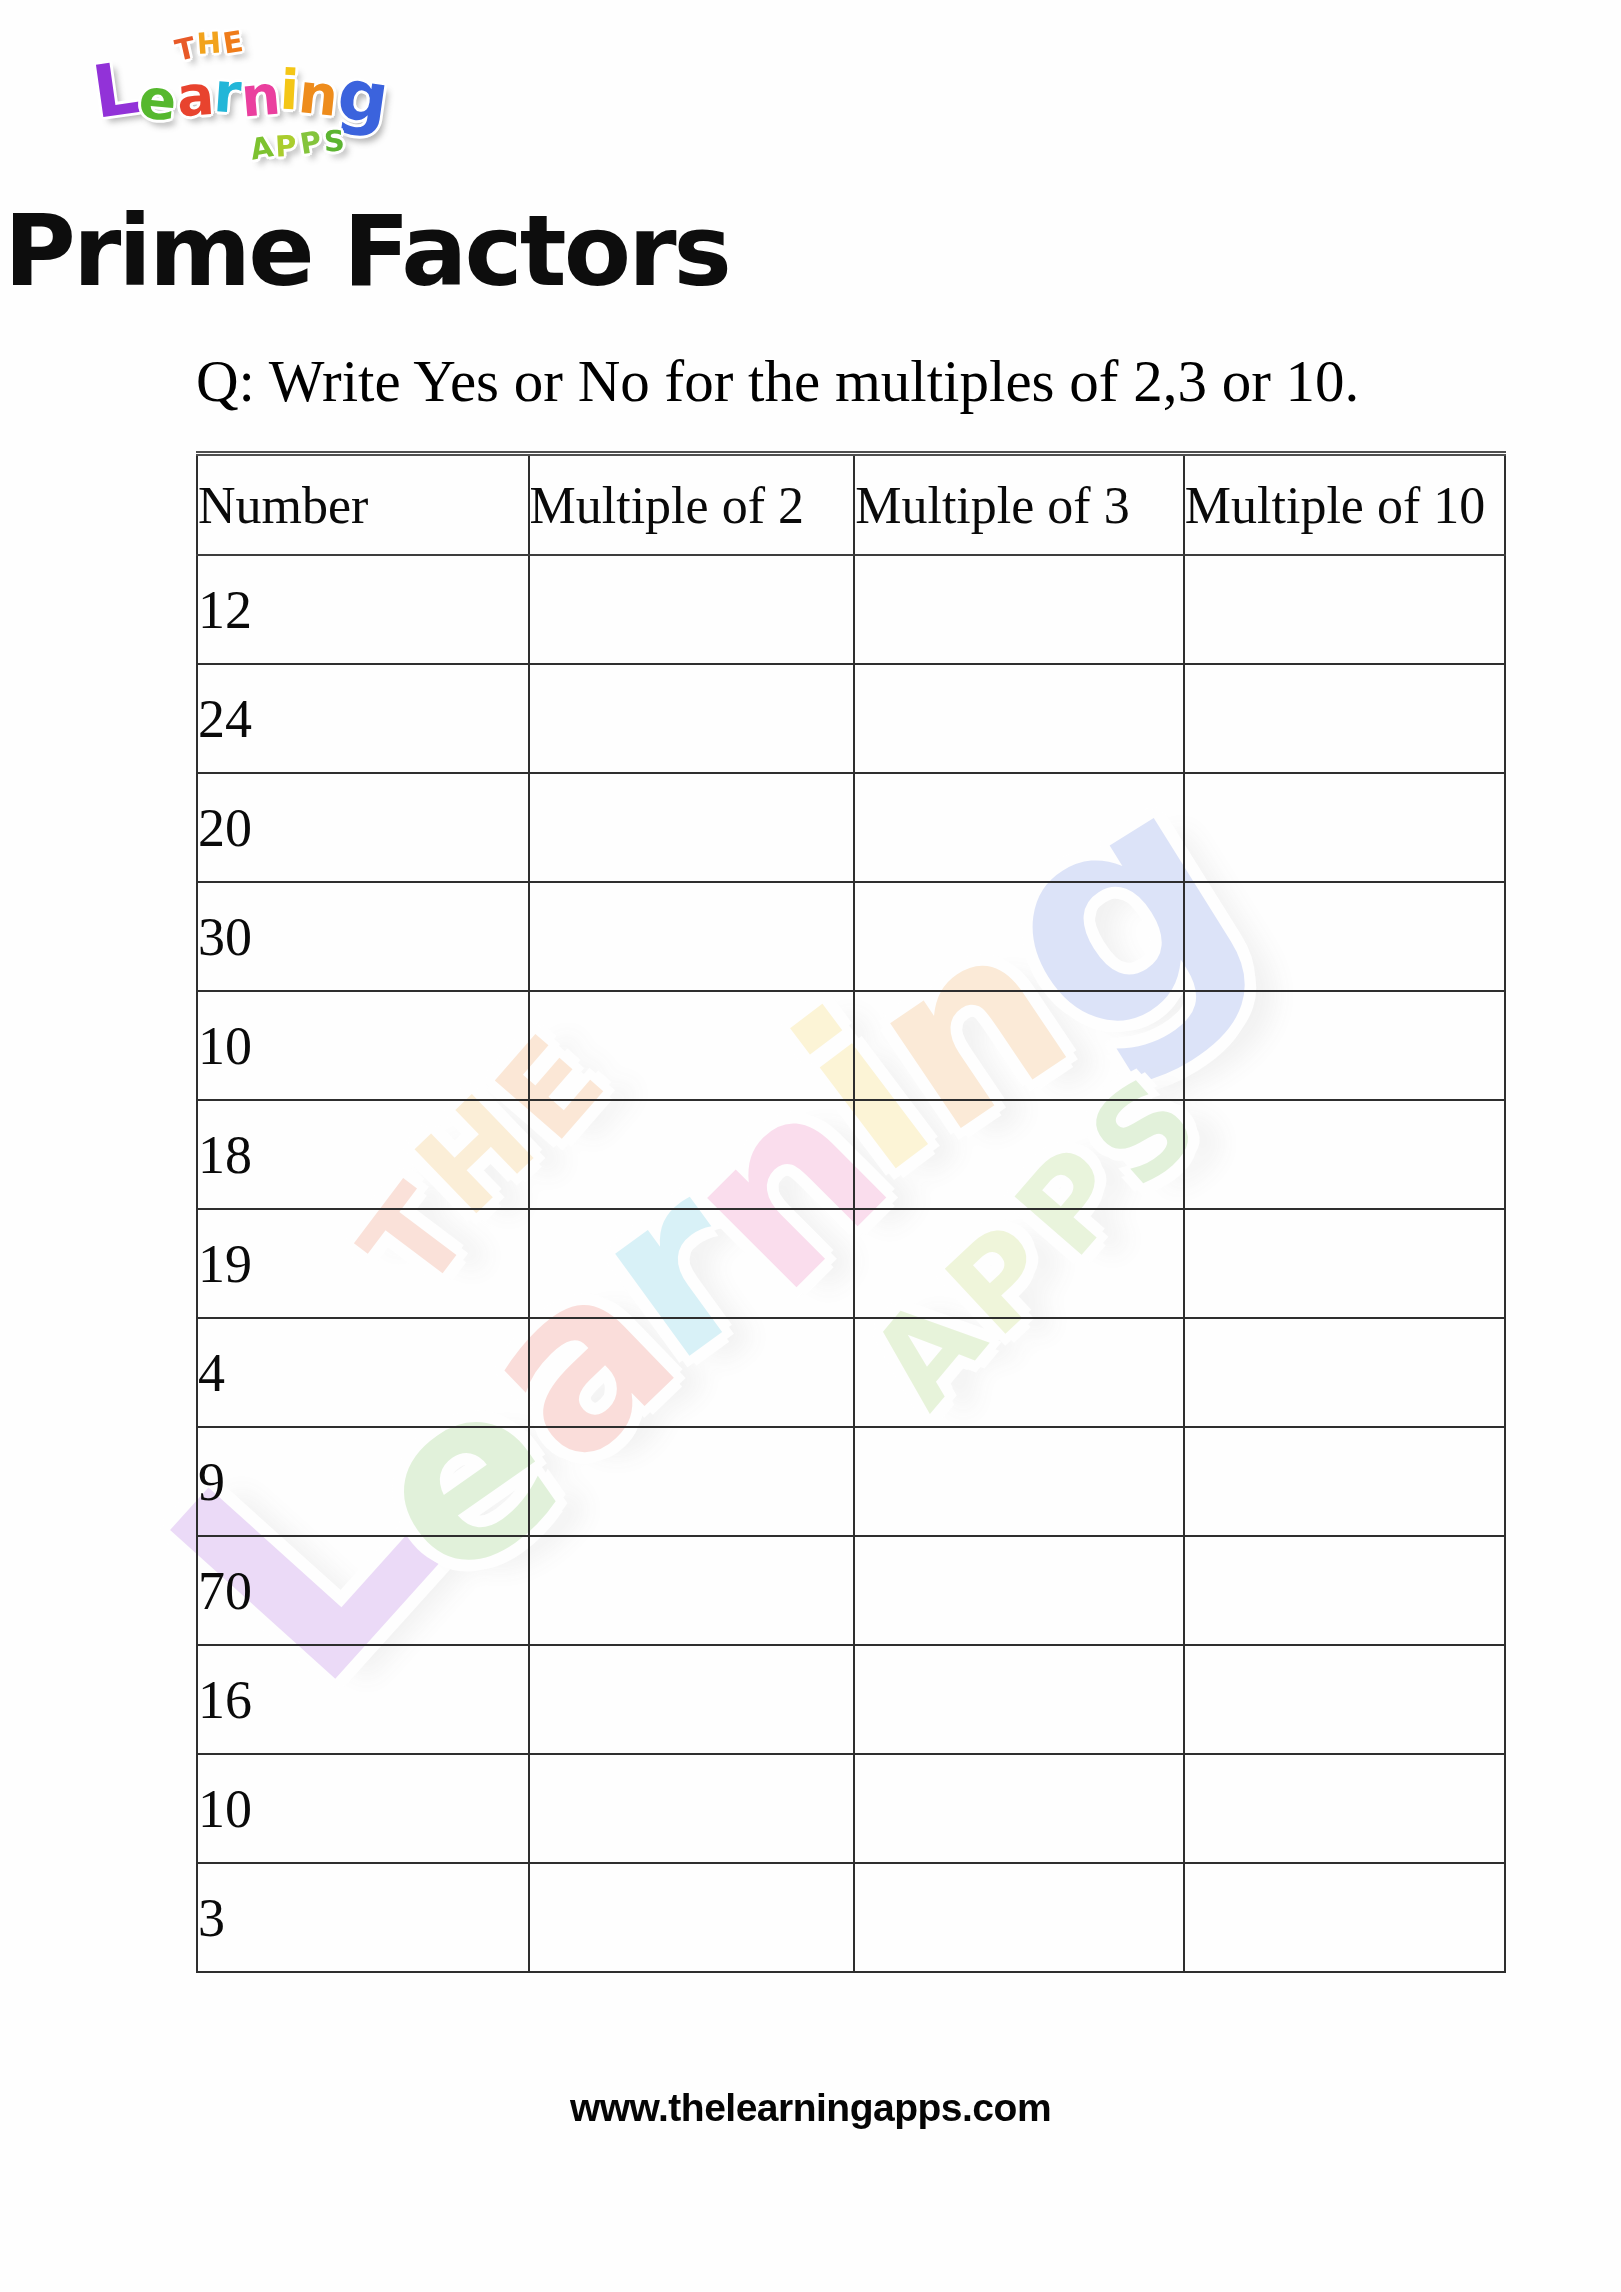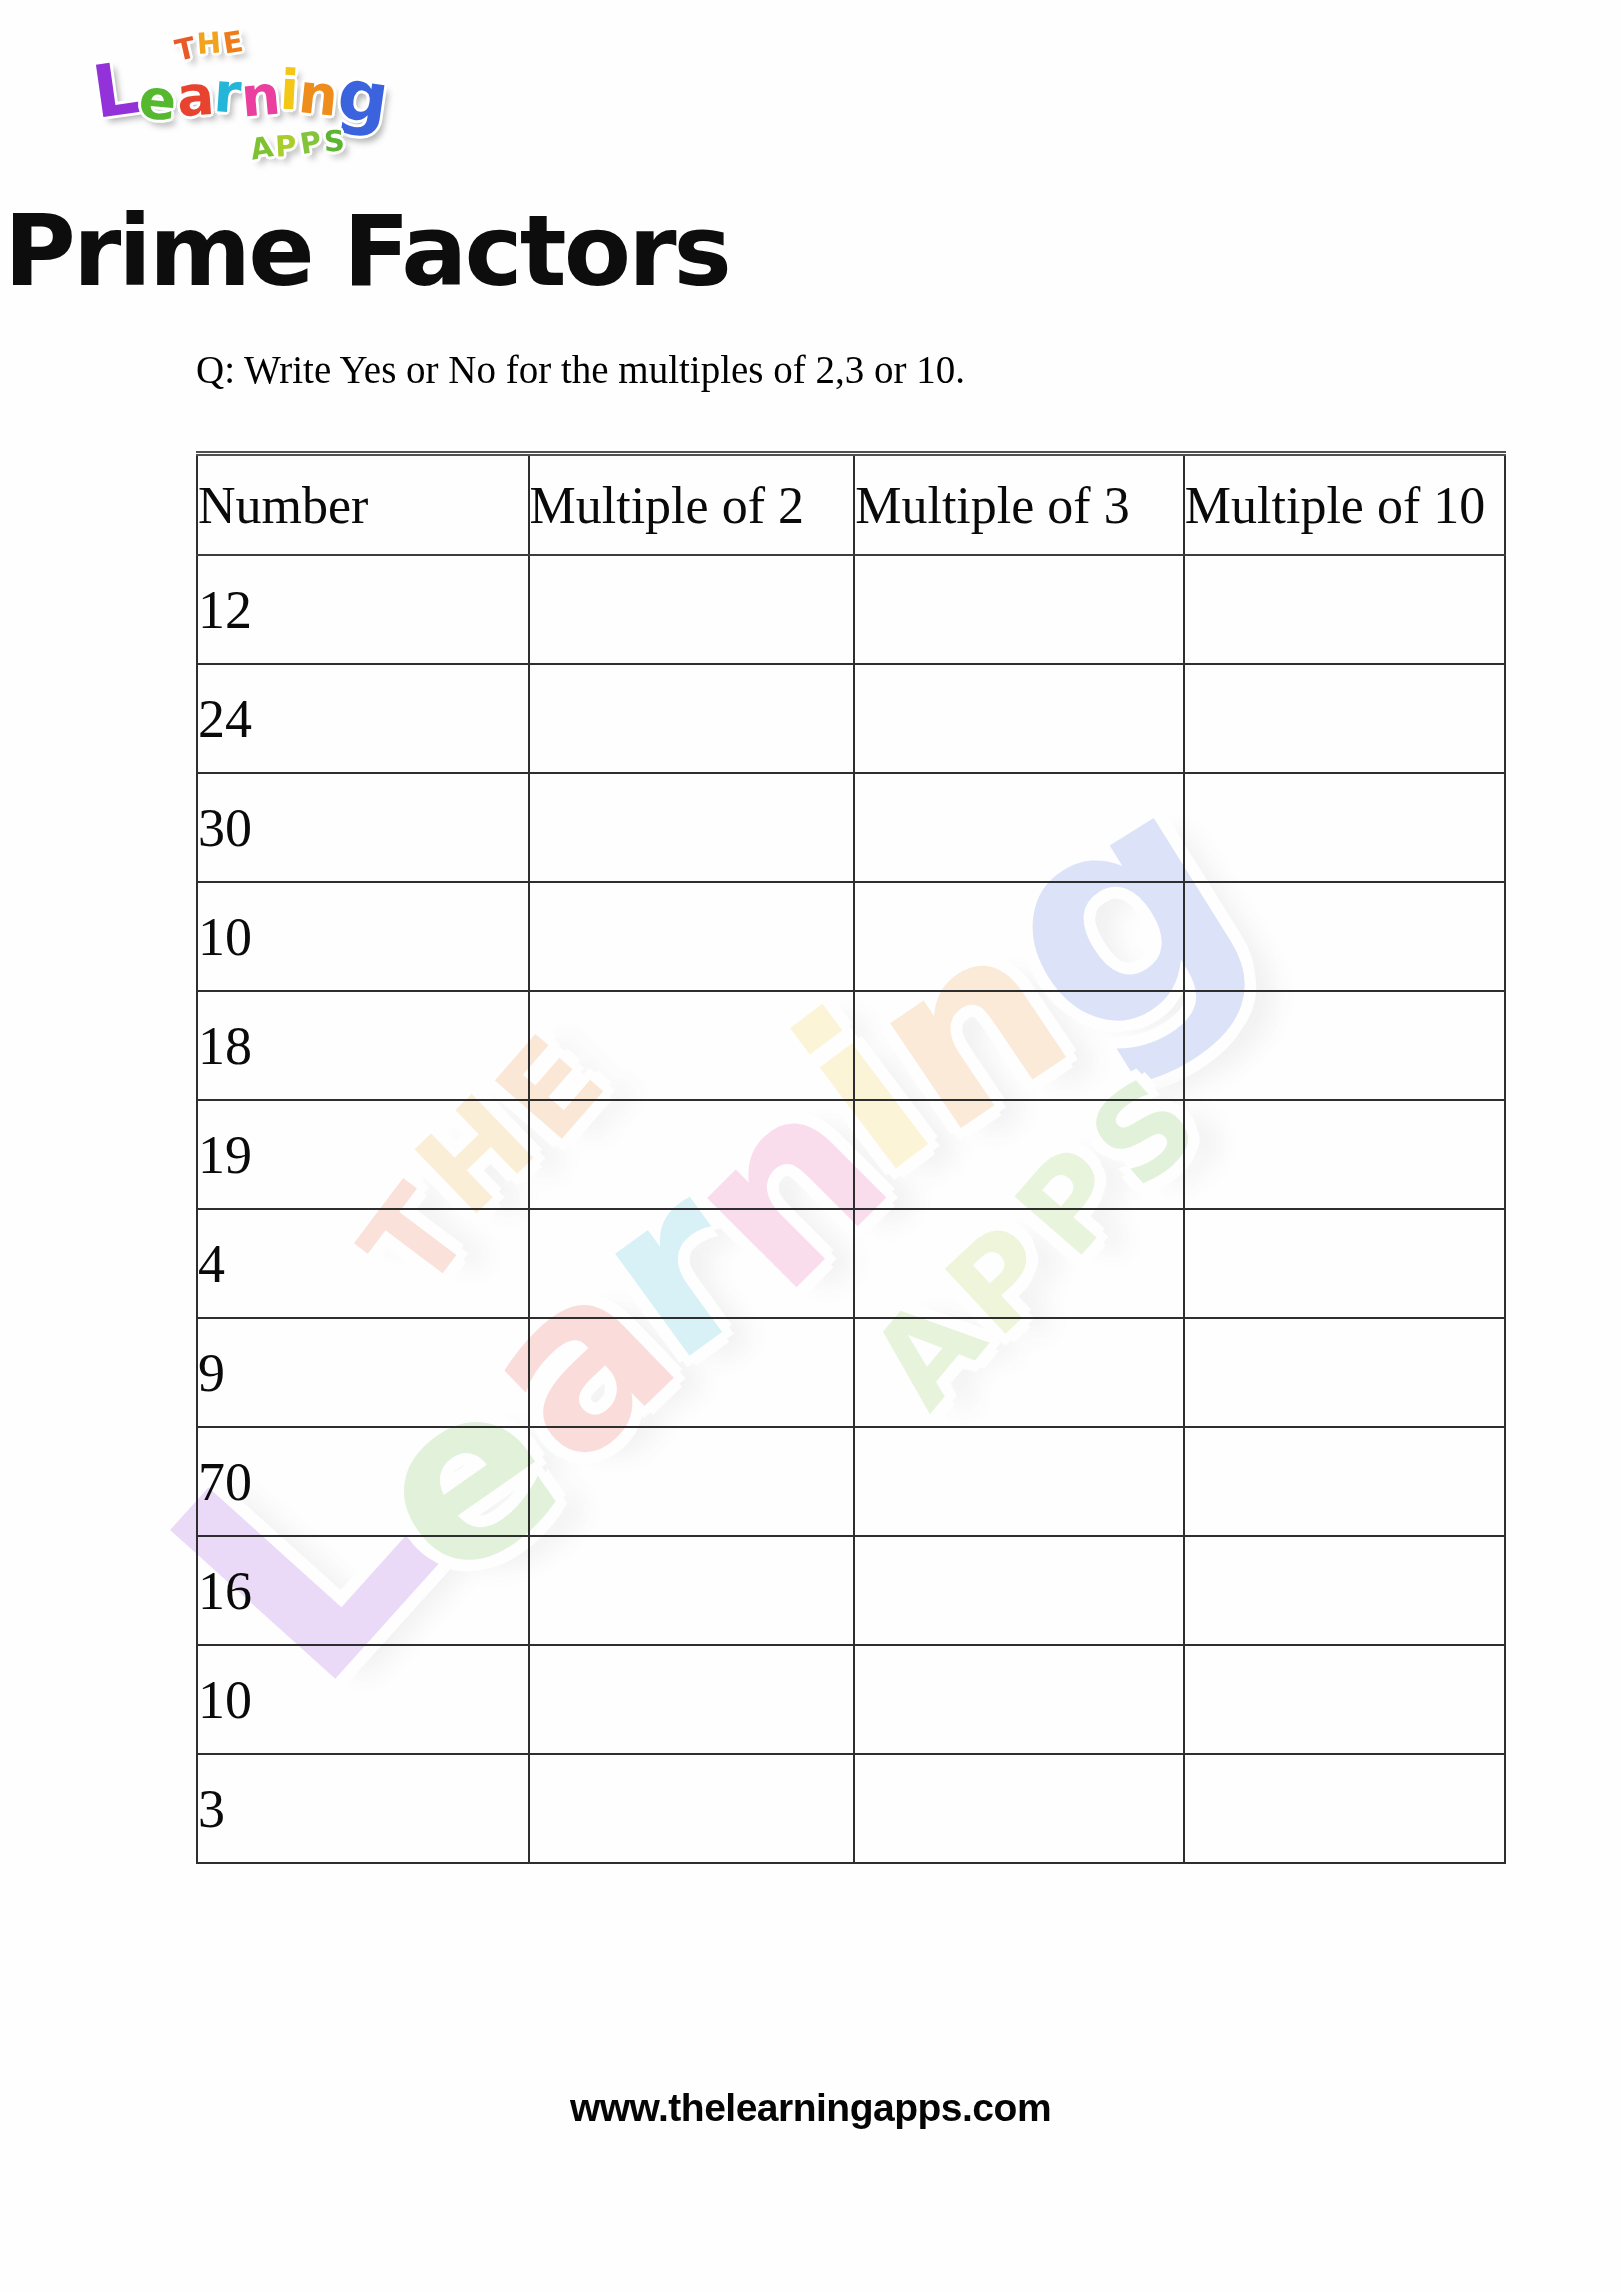--- a/index.html
+++ b/index.html
@@ -80,21 +80,21 @@
     font-family: "DejaVu Sans", sans-serif;
     font-weight: 700;
     font-size: 98px; line-height: 1.05;
     letter-spacing: -2.9px;
     color: #0d0d0d;
     z-index: 2;
   }
   .question {
     position: absolute; top: 349px; left: 196px;
     font-family: "Liberation Serif", serif;
-    font-size: 39px; line-height: 1.1;
+    font-size: 59px; line-height: 1.1;
     color: #000;
     z-index: 2;
     white-space: nowrap;
   }
 
   
   .worksheet-table {
     position: absolute; left: 196px; top: 451px;
     width: 1310px;
     border-collapse: collapse;
@@ -179,20 +179,26 @@
           <td></td>
           <td></td>
         </tr>
         <tr>
           <td>24</td>
           <td></td>
           <td></td>
           <td></td>
         </tr>
         <tr>
+          <td>20</td>
+          <td></td>
+          <td></td>
+          <td></td>
+        </tr>
+        <tr>
           <td>30</td>
           <td></td>
           <td></td>
           <td></td>
         </tr>
         <tr>
           <td>10</td>
           <td></td>
           <td></td>
           <td></td>

